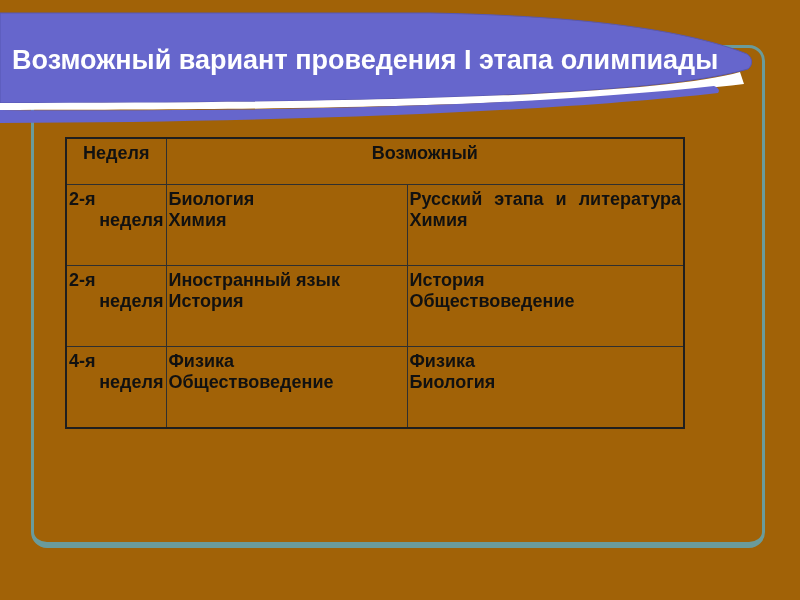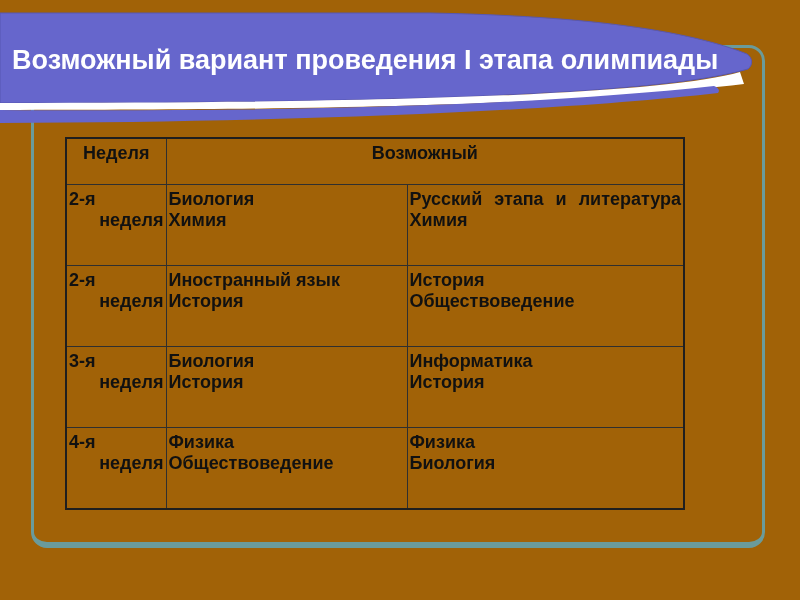--- a/index.html
+++ b/index.html
@@ -83,34 +83,20 @@
       <td class="cell">
         <div>Иностранный язык</div>
         <div>История</div>
       </td>
       <td class="cell">
         <div>История</div>
         <div>Обществоведение</div>
       </td>
     </tr>
 
-    <tr>
-      <td class="cell">
-        <div class="wk1">3-я</div>
-        <div class="wk2">неделя</div>
-      </td>
-      <td class="cell">
-        <div>Биология</div>
-        <div>История</div>
-      </td>
-      <td class="cell">
-        <div>Информатика</div>
-        <div>История</div>
-      </td>
-    </tr>
 
     <tr>
       <td class="cell">
         <div class="wk1">4-я</div>
         <div class="wk2">неделя</div>
       </td>
       <td class="cell">
         <div>Физика</div>
         <div>Обществоведение</div>
       </td>

